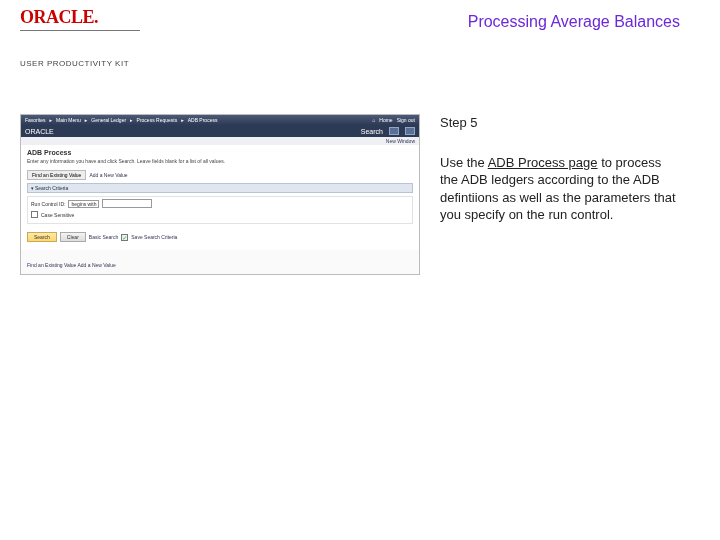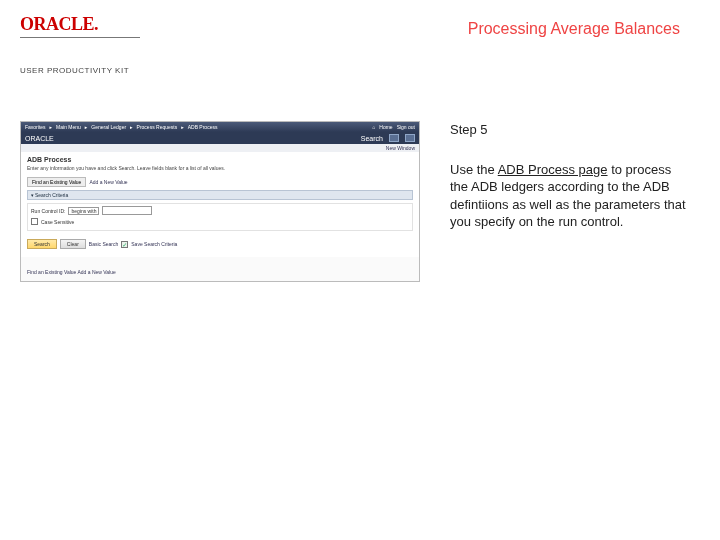--- a/index.html
+++ b/index.html
@@ -1,24 +1,24 @@
 <!DOCTYPE html>
 <html><head>
 <meta charset="utf-8">
 <style>
   * { box-sizing: border-box; margin: 0; padding: 0; }
   body { width: 720px; height: 540px; background: #fff; font-family: Arial, Helvetica, sans-serif; font-size: 12px; color: #000; position: relative; }
-  .header { display: flex; align-items: flex-start; padding: 14px 20px 10px 20px; }
+  .header { display: flex; align-items: flex-start; padding: 7px 20px 10px 20px; }
   .logo-block { display: flex; flex-direction: column; }
   .oracle-logo { font-family: Georgia, 'Times New Roman', serif; font-weight: bold; font-size: 18px; color: #c00; letter-spacing: -0.5px; }
   .oracle-logo .dot { color: #c00; }
   .logo-divider { height: 1px; background: #777; margin: 2px 0 2px 0; width: 120px; }
   .upk { font-size: 8px; color: #444; letter-spacing: 0.5px; margin-top: 26px; }
-  .page-title { margin-left: auto; font-size: 16px; color: #ef4444; padding-top: 6px; padding-right: 20px; }
-  .content { display: flex; padding: 36px 20px 0 20px; gap: 30px; }
+  .page-title { margin-left: auto; font-size: 16px; color: #6d28d9; padding-top: 6px; padding-right: 20px; }
+  .content { display: flex; padding: 36px 20px 0 20px; gap: 20px; }
   .screenshot-col { width: 400px; }
   .screenshot { width: 400px; border: 1px solid #bbb; background: #fafafa; }
   .ss-top { display: flex; background: linear-gradient(#4b5a78,#2d3a55); color: #fff; font-size: 5px; padding: 2px 4px; align-items: center; gap: 4px; }
   .ss-top span { white-space: nowrap; }
   .ss-top-right { margin-left: auto; display: flex; gap: 4px; align-items: center; }
   .ss-brand { display: flex; background: #2d3a55; color: #fff; font-size: 7px; padding: 2px 4px; align-items: center; }
   .ss-brand-right { margin-left: auto; display:flex; gap:6px; align-items:center; }
   .ss-brand-icon { width: 10px; height: 8px; background: #5a6f93; border: 1px solid #8fa6c7; }
   .ss-newwin { background: #eef0f4; font-size: 5px; text-align: right; color: #335; padding: 1px 4px; }
   .ss-body { background: #fff; padding: 4px 6px 8px 6px; }

